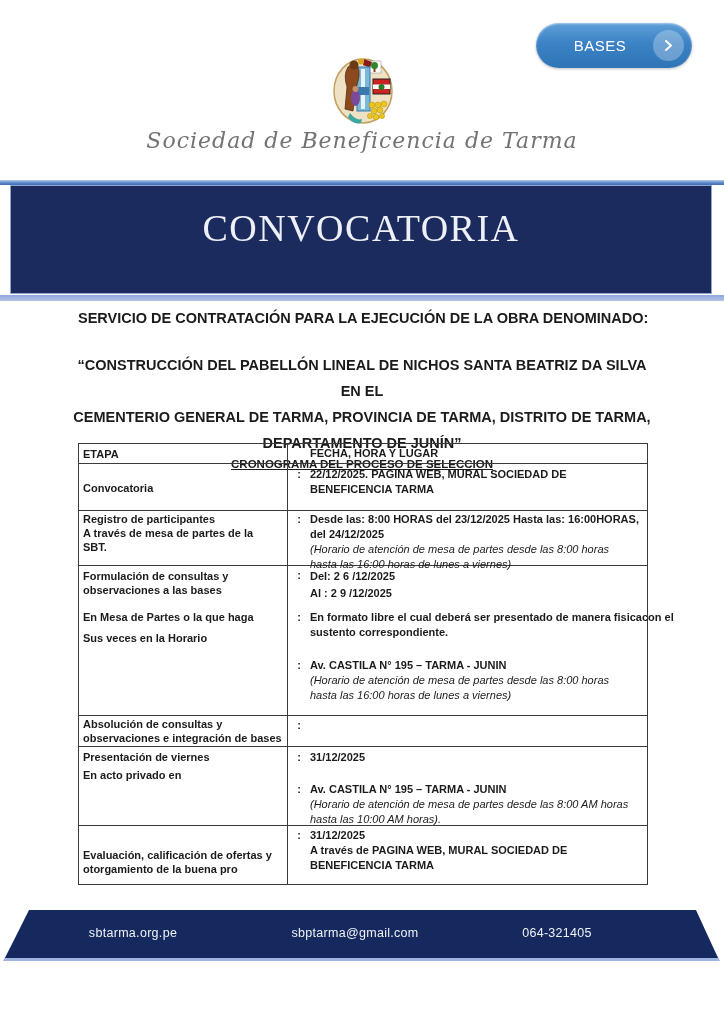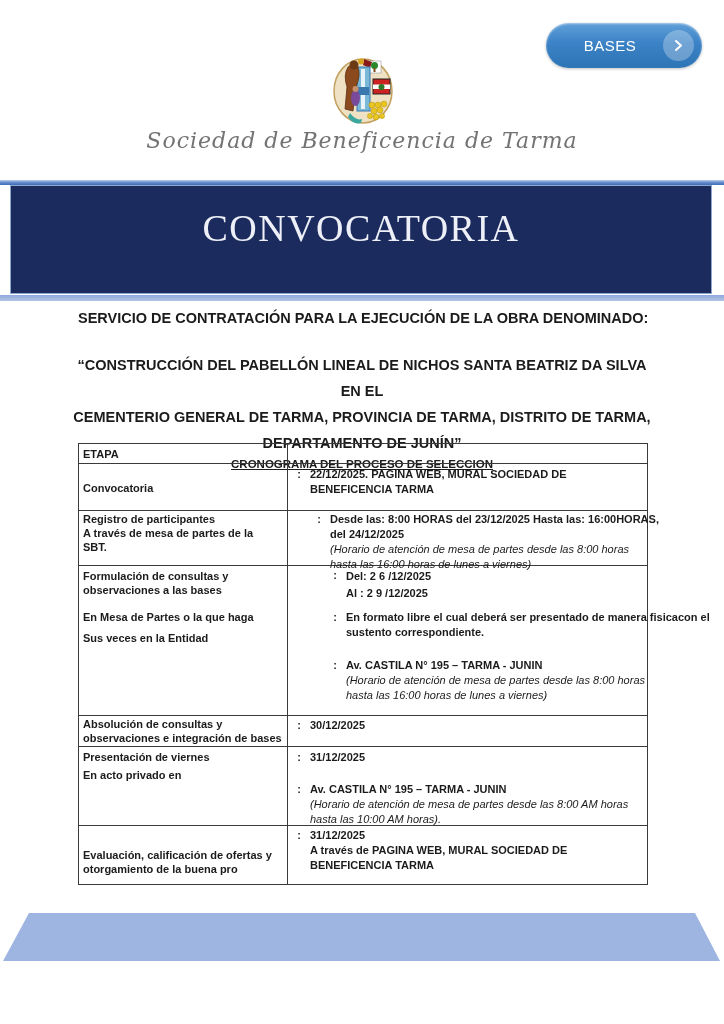--- a/index.html
+++ b/index.html
@@ -1,20 +1,20 @@
 <!DOCTYPE html>
 <html><head>
 <meta charset="utf-8">
 <style>
   html,body{margin:0;padding:0;background:#ffffff;}
   .page{position:relative;width:724px;height:1024px;background:#fff;
         font-family:"Liberation Sans", sans-serif;color:#1b1b1b;overflow:hidden;}
 
   
-  .bases-btn{position:absolute;top:23px;right:22px;width:156px;height:45px;
+  .bases-btn{position:absolute;top:23px;right:32px;width:156px;height:45px;
     border-radius:23px;background:linear-gradient(180deg,#5fa0d8 0%,#3b82c6 45%,#2e75b6 100%);
     box-shadow:inset 0 1px 2px rgba(255,255,255,.5), 0 1px 3px rgba(0,0,0,.25);
     display:flex;align-items:center;justify-content:center;cursor:pointer;}
   .bases-btn .label{color:#fff;font-size:15px;letter-spacing:.5px;margin-right:28px;}
   .bases-btn .chev-circle{position:absolute;right:8px;top:7px;width:31px;height:31px;border-radius:50%;
     background:rgba(255,255,255,.28);display:flex;align-items:center;justify-content:center;}
   .bases-btn .chev-circle svg{display:block;}
 
   
   .crest{position:absolute;top:57px;left:324px;width:78px;height:68px;}
@@ -53,23 +53,23 @@
   .etext{flex:1;line-height:15px;}
   .b{font-weight:bold;}
   .i{font-style:italic;font-size:11px;line-height:13.5px;}
   .nowrap{white-space:nowrap;}
   .hdr .lcell{font-weight:bold;padding-top:3px;padding-bottom:2px;}
   .hdr .vcell{font-weight:bold;padding:3px 0 2px 22px;}
 
   .r-convocatoria{height:46px;}
   .r-convocatoria .lcell{display:flex;align-items:center;}
   .r-convocatoria .entry{padding-top:3px;}
-  .r-registro{height:54px;gap:20px;}
+  .r-registro{height:54px;}
   .r-registro .entry{padding-top:1px;}
-  .r-formulacion{height:149px;gap:36px;}
+  .r-formulacion{height:149px;}
   .r-absolucion{height:30px;}
   .r-absolucion .entry{padding-top:2px;}
   .r-presentacion{height:78px;}
   .r-presentacion .entry{padding-top:3px;}
   .r-evaluacion{height:58px;}
   .gap10{margin-top:10px;}
   .gap8{margin-top:8px;}
   .gap16{margin-top:4px;}
   .gap18{margin-top:18px;}
   .lh22{line-height:21px;}
@@ -143,20 +143,21 @@
       <span>CEMENTERIO GENERAL DE TARMA, PROVINCIA DE TARMA, DISTRITO DE TARMA,</span><br>
       <span>DEPARTAMENTO DE JUNÍN”</span>
     </div>
     <div class="schedule-heading">CRONOGRAMA DEL PROCESO DE SELECCION</div>
   </div>
 
   <div class="tbl">
 
     <div class="trow hdr">
       <div class="lcell">ETAPA</div>
+      <div class="vcell">FECHA, HORA Y LUGAR</div>
     </div>
 
     <div class="trow r-convocatoria">
       <div class="lcell">Convocatoria</div>
       <div class="vcell">
         <div class="entry">
           <span class="colon">:</span>
           <span class="etext b">
             <span class="nowrap">22/12/2025. PAGINA WEB, MURAL SOCIEDAD DE</span><br>
             <span>BENEFICENCIA TARMA</span>
@@ -185,21 +186,21 @@
     </div>
 
     <div class="trow r-formulacion">
       <div class="lcell">
         <div style="padding-top:2px;">
           <span>Formulación de consultas y</span><br>
           <span>observaciones a las bases</span>
         </div>
         <div class="gap10 lh22">
           <span>En Mesa de Partes o la que haga</span><br>
-          <span>Sus veces en la Entidad</span>
+          <span>Sus veces en la Horario</span>
         </div>
       </div>
       <div class="vcell">
         <div class="entry" style="padding-top:2px;">
           <span class="colon">:</span>
           <span class="etext b" style="line-height:17px;">
             <span>Del:  2 6 /12/2025</span><br>
             <span>Al  :  2 9 /12/2025</span>
           </span>
         </div>
@@ -222,21 +223,20 @@
     </div>
 
     <div class="trow r-absolucion">
       <div class="lcell">
         <span>Absolución de consultas y</span><br>
         <span class="nowrap">observaciones e integración de bases</span>
       </div>
       <div class="vcell">
         <div class="entry">
           <span class="colon">:</span>
-          <span class="etext b">30/12/2025</span>
         </div>
       </div>
     </div>
 
     <div class="trow r-presentacion">
       <div class="lcell">
         <div style="padding-top:2px;">Presentación de viernes</div>
         <div class="gap16">En acto privado en</div>
       </div>
       <div class="vcell">
@@ -268,14 +268,19 @@
             <span class="nowrap">A través de PAGINA WEB, MURAL SOCIEDAD DE</span><br>
             <span>BENEFICENCIA TARMA</span>
           </span>
         </div>
       </div>
     </div>
 
   </div>
 
   <div class="footer-light"></div>
+  <div class="footer-navy">
+    <span class="footer-item f-web">sbtarma.org.pe</span>
+    <span class="footer-item f-mail">sbptarma@gmail.com</span>
+    <span class="footer-item f-phone">064-321405</span>
+  </div>
 
 </div>
 
 </body></html>

